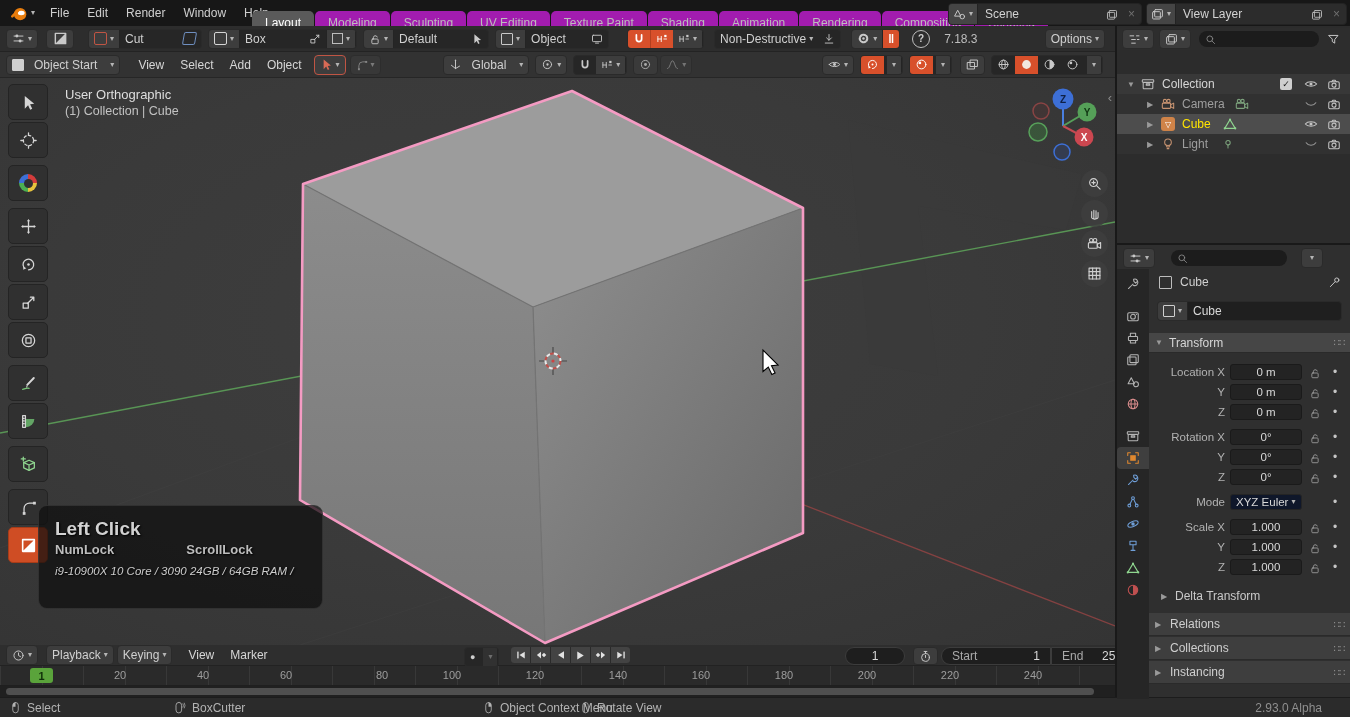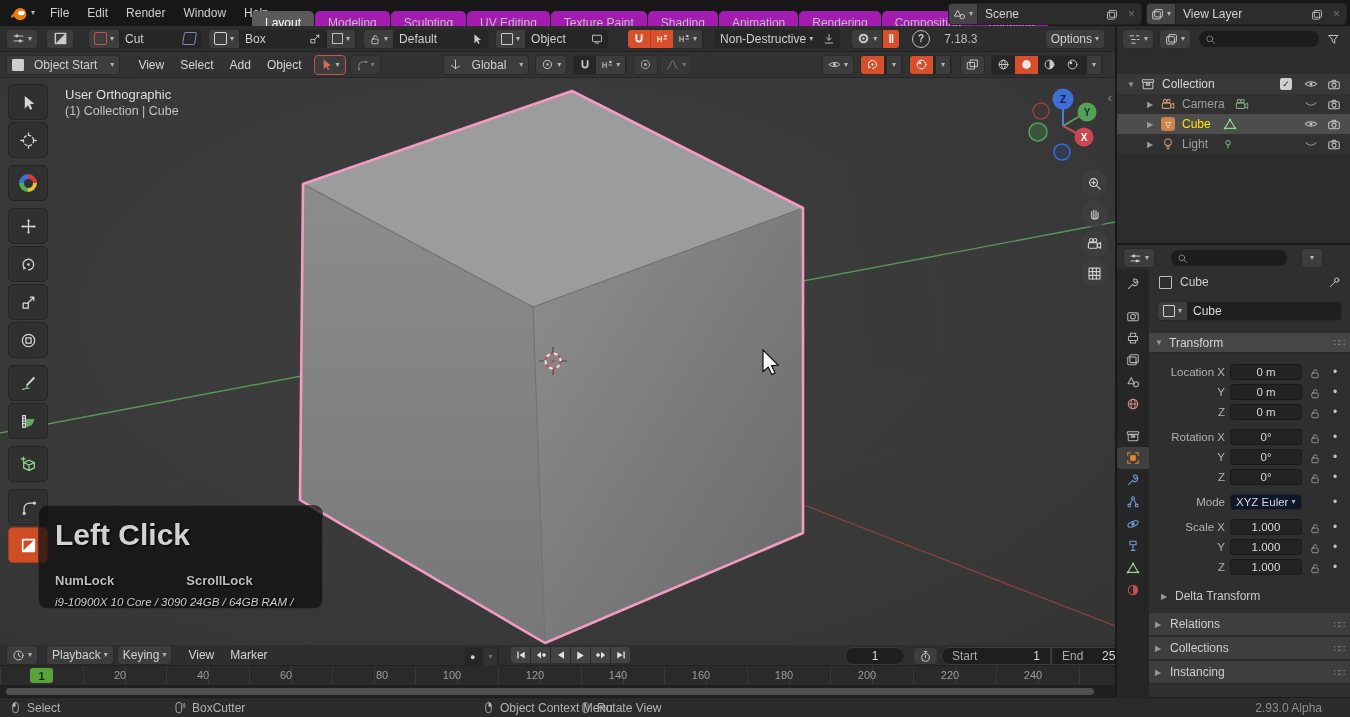--- a/index.html
+++ b/index.html
@@ -39,21 +39,21 @@
   
   .viewport{left:0;top:78px;width:1115px;height:567px;background:radial-gradient(ellipse at 46% 42%,#3e3e3e 0%,#3a3a3a 55%,#343434 100%);overflow:hidden;}
   .vplabel1{left:65px;top:9px;font-size:13px;color:#dedede;}
   .vplabel2{left:65px;top:26px;font-size:12.5px;color:#c2c2c2;}
   .tcol{left:8px;top:6px;display:flex;flex-direction:column;gap:2px;}
   .tbtn{width:38px;height:34px;background:#303030;border:1px solid #242424;border-radius:5px;display:flex;align-items:center;justify-content:center;color:#d6d6d6;}
   .tbtn.gap{margin-top:5px;}
   .tbtn.active{background:#cf4d24;border-color:#a83c18;color:#fff;}
   .navbtn{width:27px;height:27px;border-radius:50%;background:rgba(62,62,62,.85);display:flex;align-items:center;justify-content:center;color:#cfcfcf;}
   .kcast{left:38px;top:427px;width:285px;height:104px;background:rgba(14,14,14,.72);border:1px solid rgba(70,70,70,.55);border-radius:9px;box-sizing:border-box;padding:12px 16px;}
-  .kcast .t{font-size:30px;font-weight:bold;color:#d2d2d2;text-shadow:1px 1px 2px #000;}
+  .kcast .t{font-size:19px;font-weight:bold;color:#d2d2d2;text-shadow:1px 1px 2px #000;}
   .kcast .k{font-size:13px;font-weight:bold;color:#bdbdbd;text-shadow:1px 1px 2px #000;}
   .kcast .s{font-size:11.5px;font-style:italic;color:#cccccc;margin-top:8px;text-shadow:1px 1px 2px #000;}
   .collapse{right:3px;top:12px;color:#8a8a8a;font-size:13px;}
 
   
   .tl-head{left:0;top:645px;width:1115px;height:21px;background:#2e2e2e;display:flex;align-items:center;border-bottom:1px solid #222;box-sizing:border-box;}
   .tl-ruler{left:0;top:666px;width:1115px;height:20px;background:#2a2a2a;
             background-image:repeating-linear-gradient(90deg,#383838 0 1px,transparent 1px 41.5px);
             border-bottom:1px solid #1f1f1f;box-sizing:border-box;}
   .tick{position:absolute;top:3px;width:40px;text-align:center;font-size:11px;color:#9d9d9d;}
@@ -794,21 +794,21 @@
         </svg>
       </div>
     <div class="abs navbtn" style="left:1081px;top:182px">
         <svg class="i" width="15" height="15">
           <use href="#s-grid"></use>
         </svg>
       </div>
 
     <div class="abs kcast">
       <div class="t">Left Click</div>
-      <div class="flex" style="margin-top:21px;gap:72px">
+      <div class="flex" style="margin-top:2px;gap:72px">
         <span class="k">NumLock</span>
         <span class="k">ScrollLock</span>
       </div>
       <div class="s">i9-10900X 10 Core / 3090 24GB / 64GB RAM /</div>
     </div>
   </div>
 
   <div class="abs tl-head">
     <div class="btn" style="margin-left:6px">
       <svg class="i" width="13" height="13">

